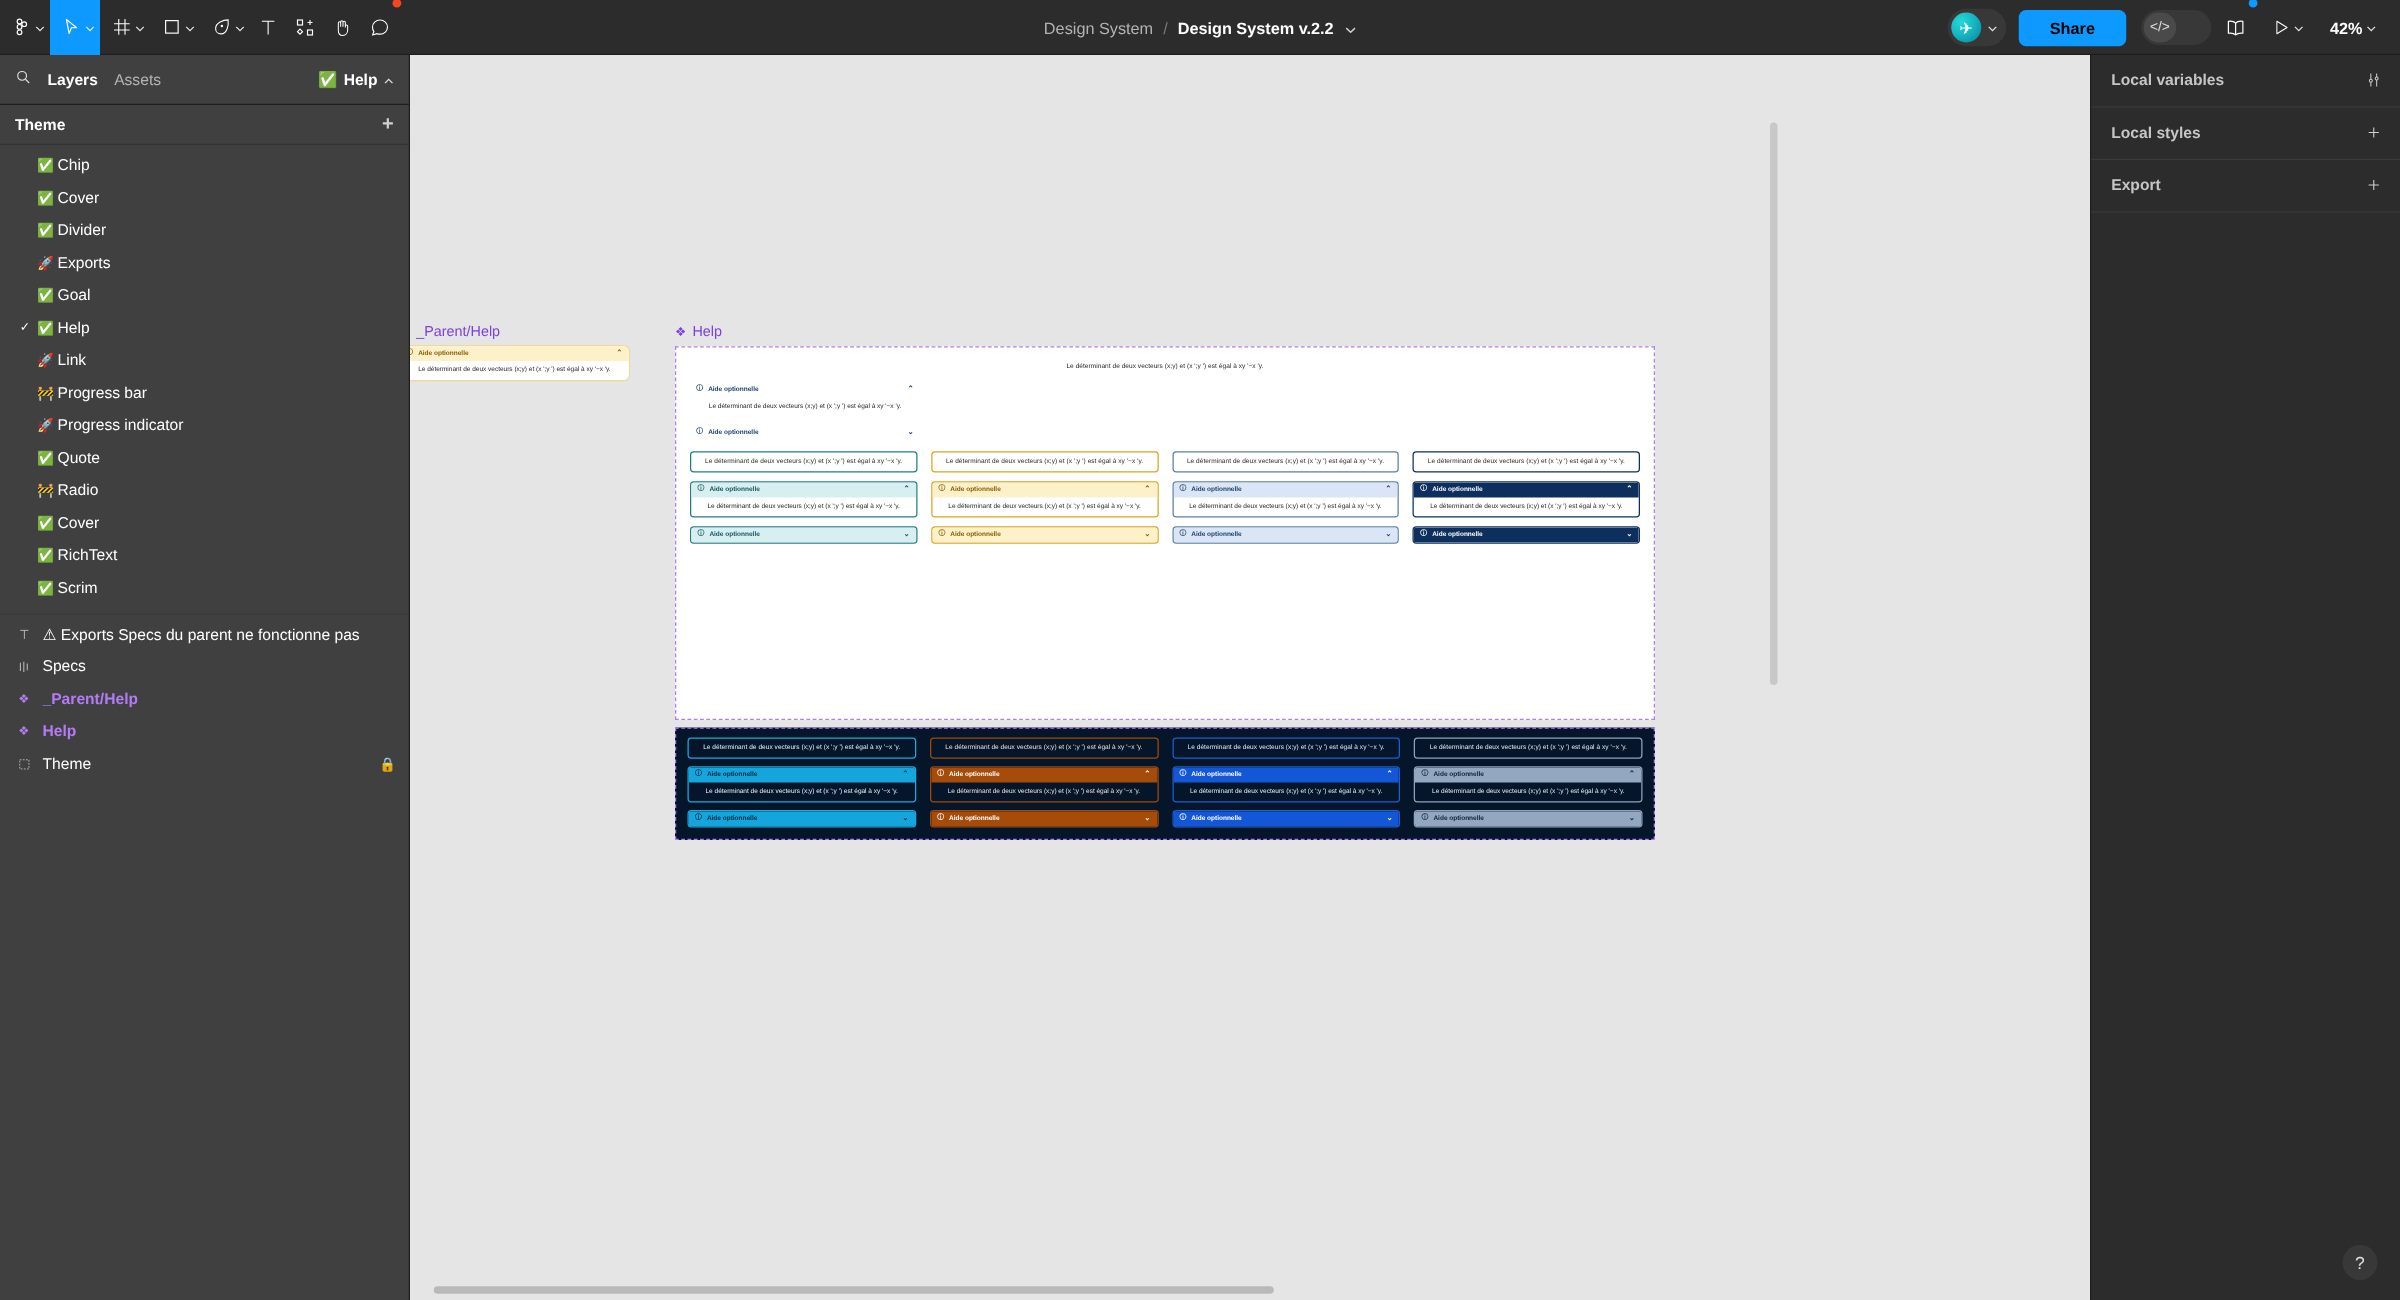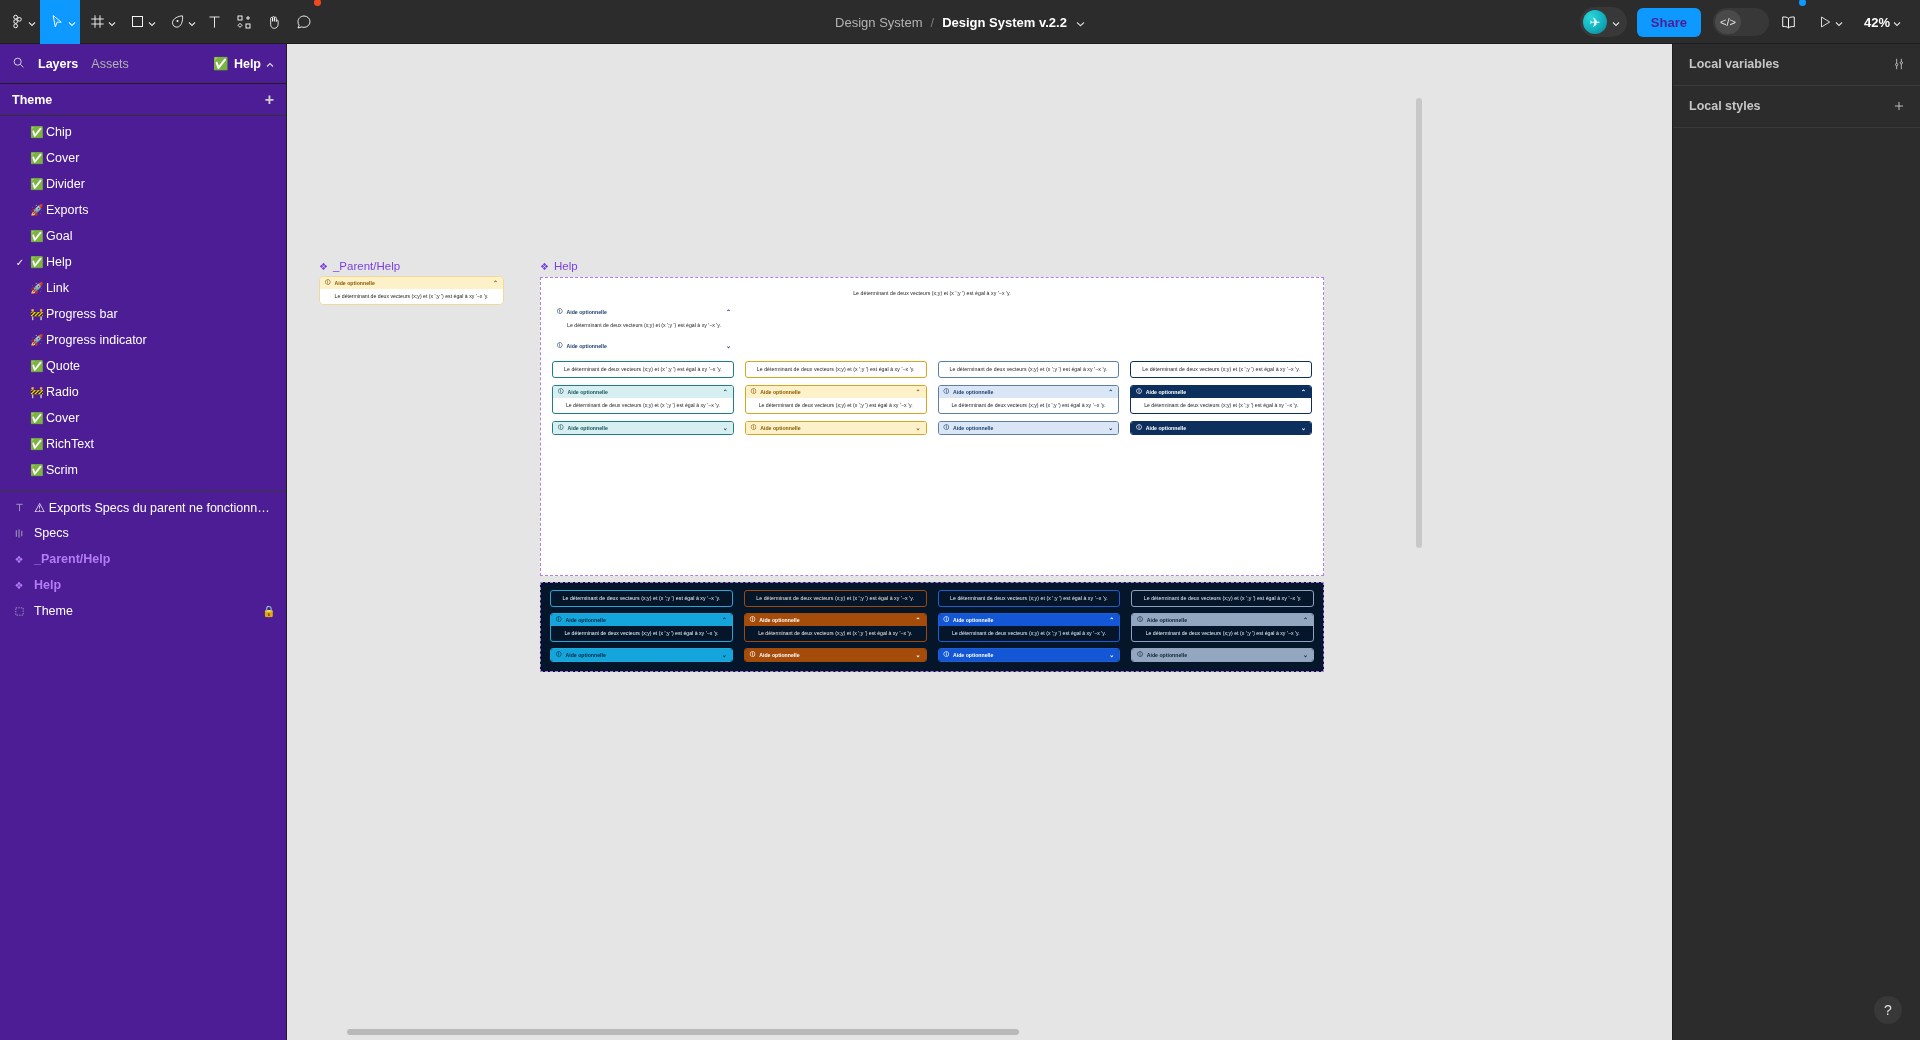--- a/index.html
+++ b/index.html
@@ -44,43 +44,43 @@
     display: flex; align-items: center; background: #383838;
     border-radius: 20px; padding: 3px 7px 3px 3px; gap: 2px;
   }
   .avatar {
     width: 24px; height: 24px; border-radius: 50%;
     background: radial-gradient(circle at 32% 30%, #2ad6d6 0%, #14b8c4 45%, #0f7f96 100%);
     display: flex; align-items: center; justify-content: center;
     font-size: 13px; color: #ffffff; overflow: hidden;
   }
   .share-btn {
-    background: #0d99ff; color: #4c1d95; font-size: 13px; font-weight: bold;
-    border-radius: 6px; padding: 7px 14px; margin-left: 6px; cursor: pointer;
+    background: #0d99ff; color: #000000; font-size: 13px; font-weight: bold;
+    border-radius: 6px; padding: 7px 25px; margin-left: 6px; cursor: pointer;
   }
   .devmode {
     width: 56px; height: 28px; border-radius: 14px; background: #383838;
     display: flex; align-items: center; margin-left: 8px; padding: 2px;
   }
   .devmode-knob {
     width: 26px; height: 24px; border-radius: 12px; background: #4a4a4a;
     display: flex; align-items: center; justify-content: center;
     font-size: 11px; color: #e0e0e0;
   }
   .icon-badge { position: relative; }
   .badge-dot {
     position: absolute; top: -1px; right: -2px; width: 7px; height: 7px;
     border-radius: 50%; background: #0d99ff;
   }
   .zoom-label { font-size: 13px; font-weight: bold; color: #fff; margin-left: 6px; }
 
   
   .left {
-    position: absolute; top: 44px; left: 0; width: 287px; height: 996px;
-    background: #4c1d95; border-right: 1px solid #1e1e1e; z-index: 20;
+    position: absolute; top: 44px; left: 0; width: 328px; height: 996px;
+    background: #404040; border-right: 1px solid #1e1e1e; z-index: 20;
   }
   .left-tabs {
     height: 40px; display: flex; align-items: center; gap: 13px;
     padding: 0 12px; border-bottom: 1px solid #1e1e1e;
   }
   .tab-lbl { font-size: 12.5px; cursor: pointer; }
   .tab-lbl.on { font-weight: bold; color: #ffffff; }
   .tab-lbl.off { color: #b3b3b3; }
   .help-chip {
     margin-left: auto; display: flex; align-items: center; gap: 5px;
@@ -514,20 +514,30 @@
       <div class="r-sec-head">
         <span class="r-sec-title dim">Local styles</span>
         <span class="r-sec-act">
           <svg width="14" height="14" viewBox="0 0 24 24">
               <path d="M12 5V19M5 12H19" stroke="#cfcfcf" stroke-width="1.5"></path>
             </svg>
         </span>
       </div>
     </div>
 
+    <div class="r-sec">
+      <div class="r-sec-head">
+        <span class="r-sec-title dim">Export</span>
+        <span class="r-sec-act">
+          <svg width="14" height="14" viewBox="0 0 24 24">
+              <path d="M12 5V19M5 12H19" stroke="#cfcfcf" stroke-width="1.5"></path>
+            </svg>
+        </span>
+      </div>
+    </div>
   </div>
 
   <div class="canvas">
     <div class="frame-label" style="left:32px; top:216px;">
       <span class="dia">❖</span>
       <span>_Parent/Help</span>
     </div>
     <div class="frame-label" style="left:253px; top:216px;">
       <span class="dia">❖</span>
       <span>Help</span>

